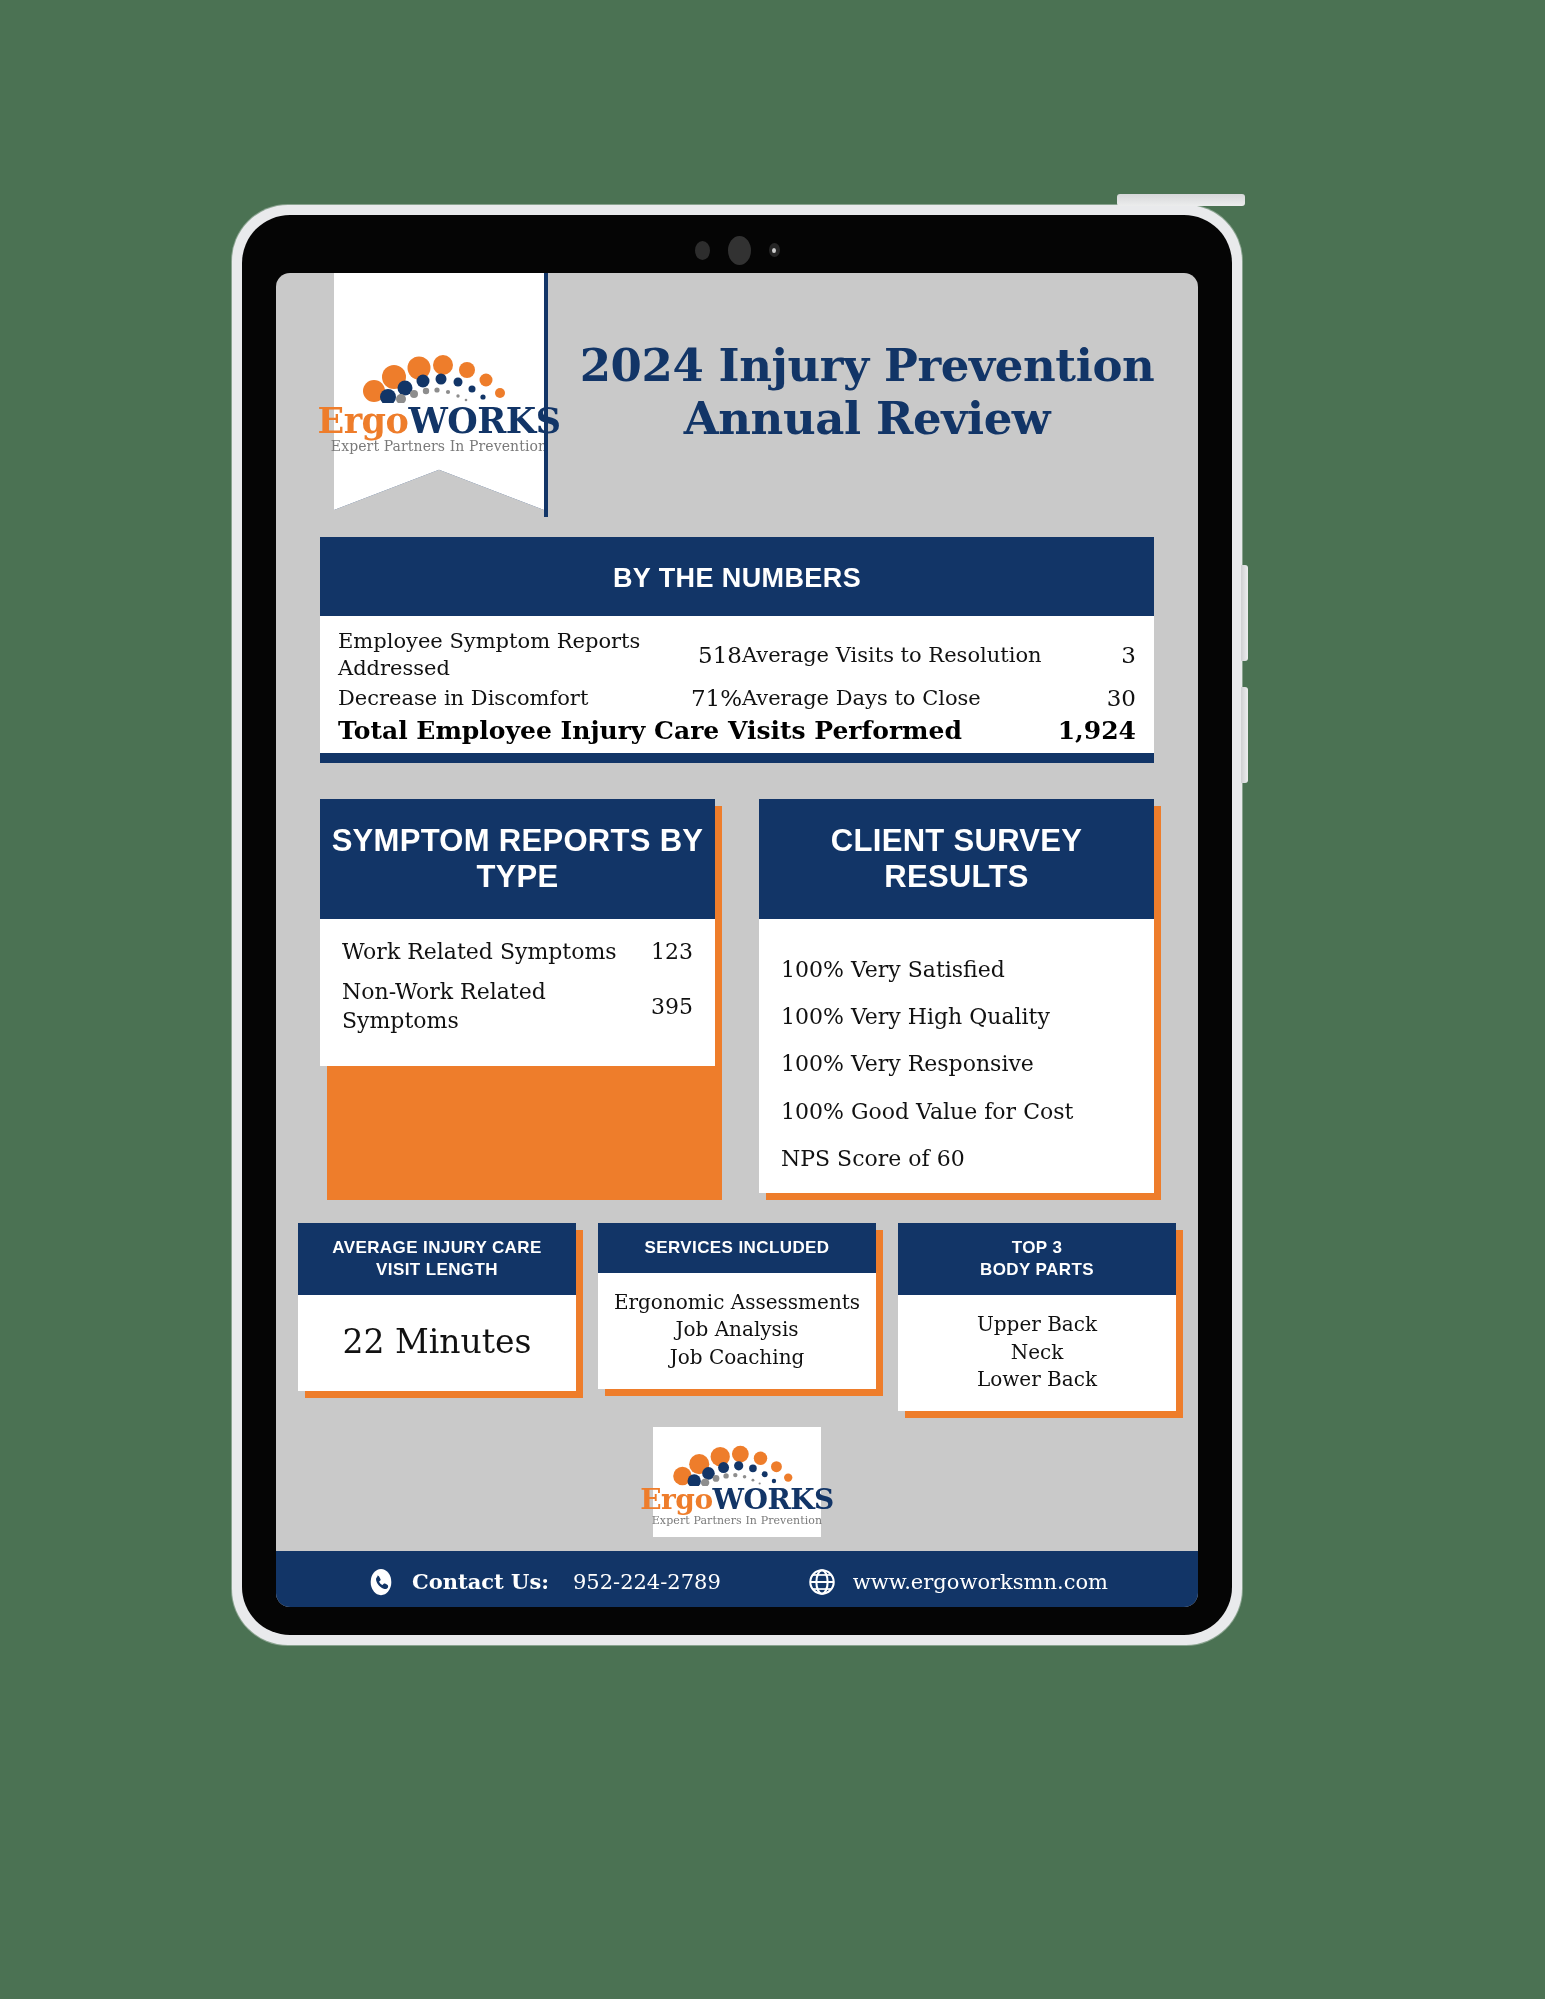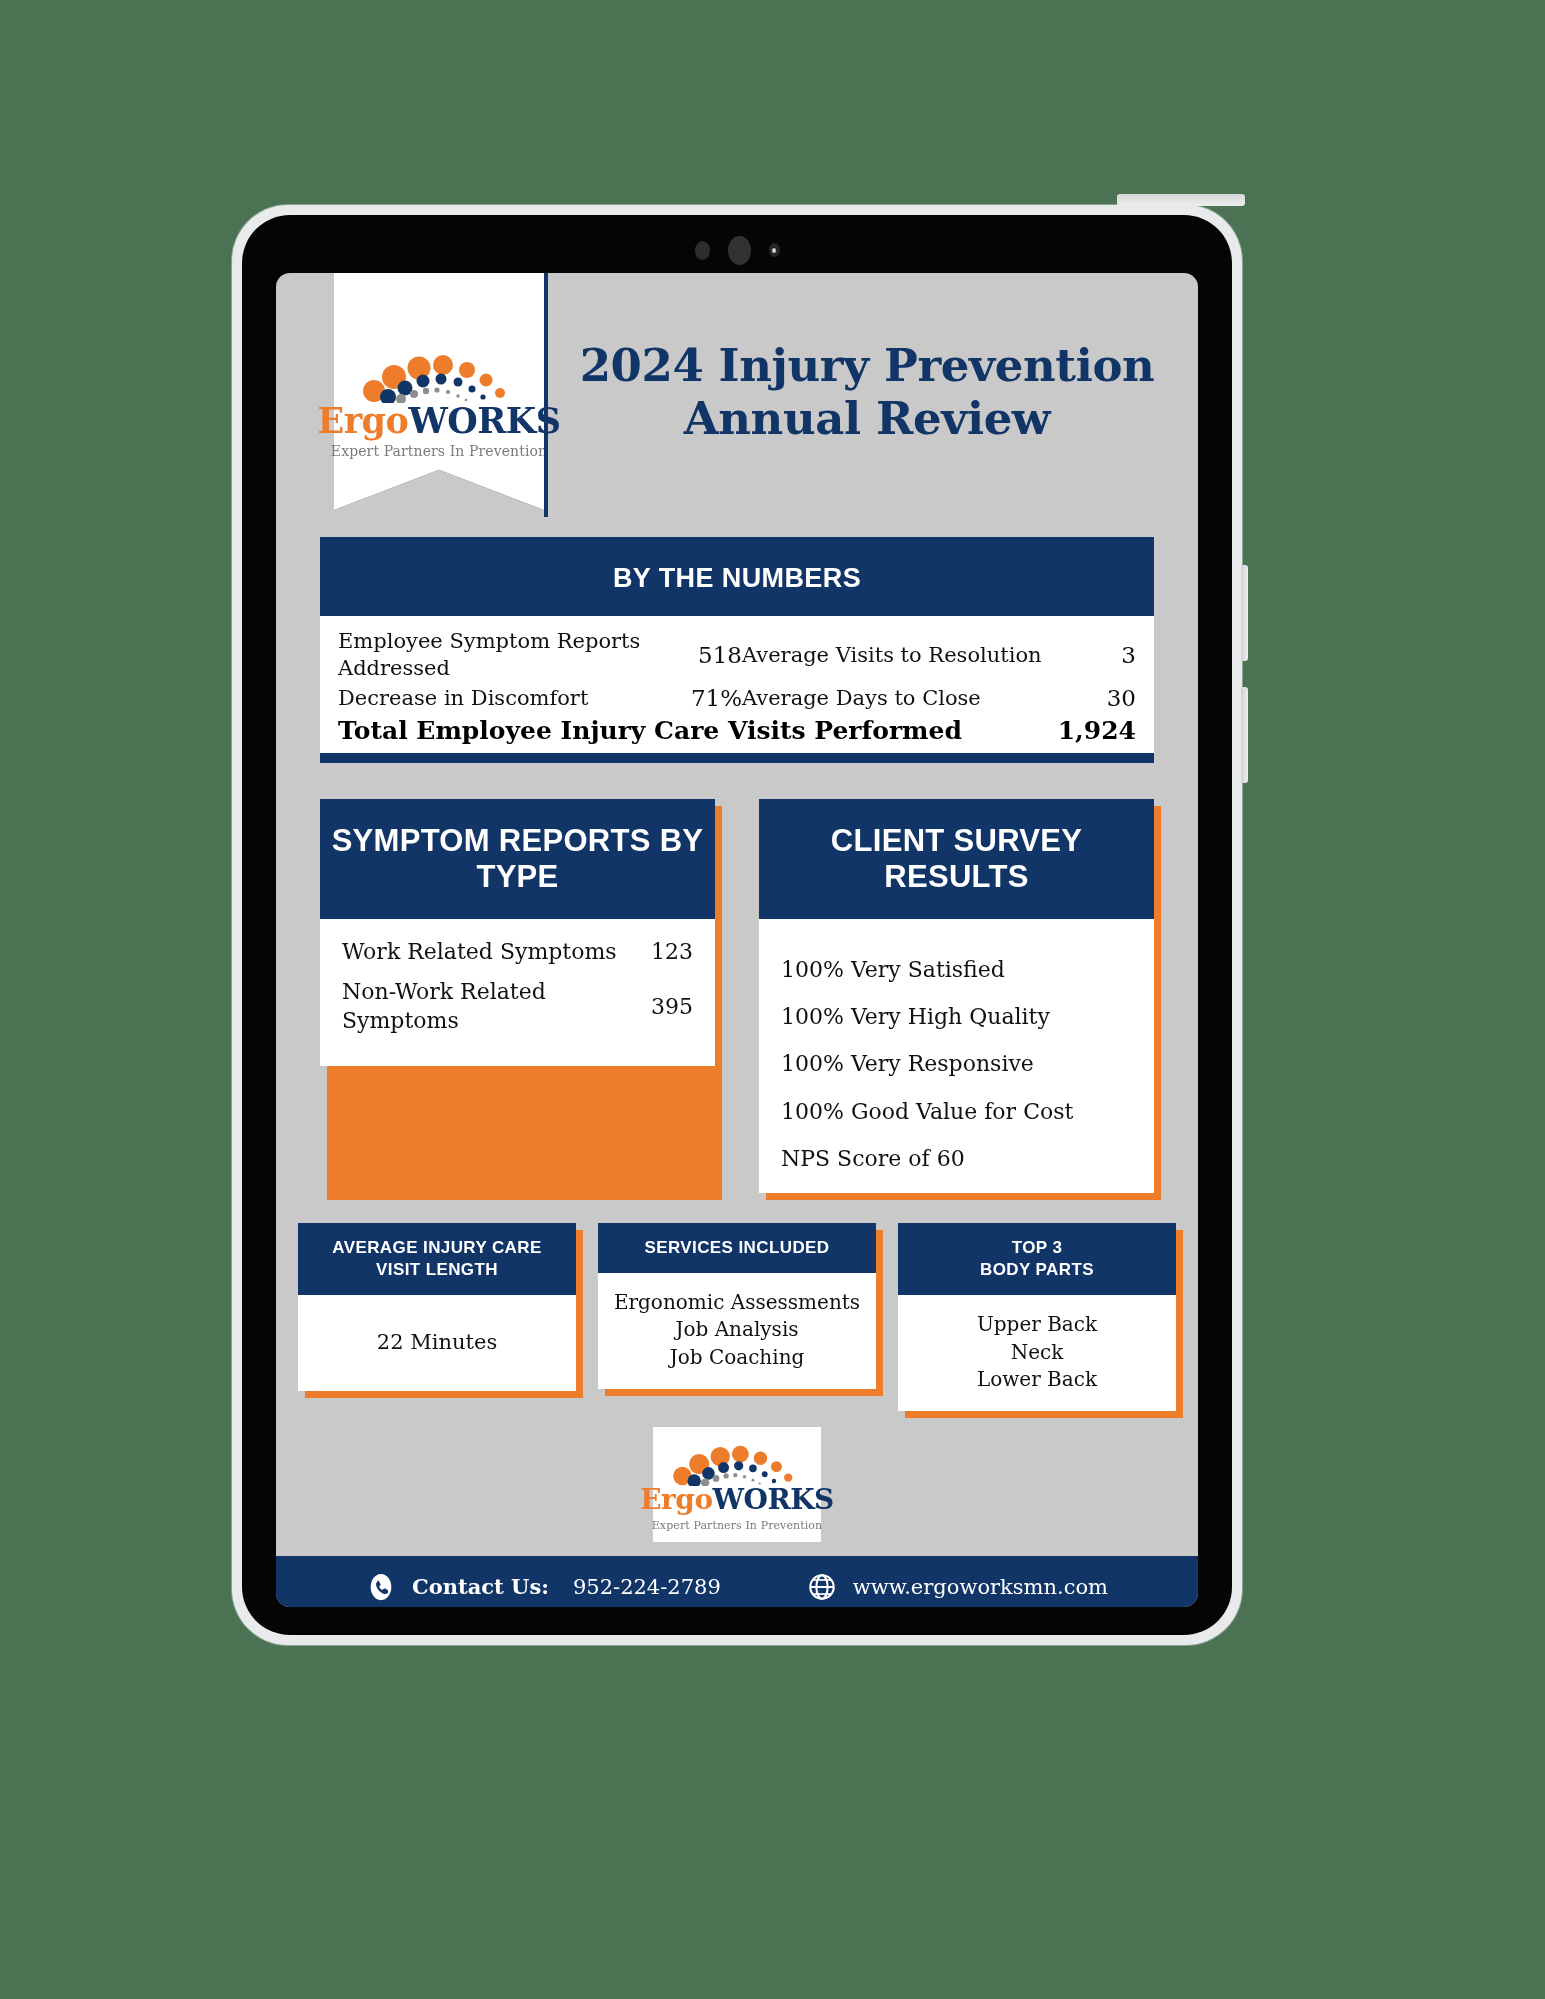--- a/index.html
+++ b/index.html
@@ -168,21 +168,20 @@
     font-weight: bold;
     letter-spacing: -0.5px;
     line-height: 1;
   }
   .ergo-word .ergo { color: #ee7d2b; }
   .ergo-word .works { color: #123567; }
   .ergo-tag {
     font-family: "DejaVu Serif", serif;
     color: #7a7a7a;
     letter-spacing: .1px;
-    margin-top: 5px;
   }
 
   
   #numbers-card {
     margin: 20px 44px 0 44px;
   }
   #numbers-card .head {
     background: #123567;
     color: #fff;
     font-size: 27px;
@@ -292,21 +291,21 @@
     font-size: 20px;
     color: #111;
     text-align: center;
     padding: 16px 10px 18px;
     line-height: 1.36;
     min-height: 96px;
     display: flex;
     flex-direction: column;
     justify-content: center;
   }
-  .bot-card.big .bd { font-size: 21px; }
+  .bot-card.big .bd { font-size: 33px; }
 
   
   #foot-logo {
     margin: 16px auto 0;
     width: 168px;
     background: #ffffff;
     padding: 12px 8px 10px;
     display: flex;
     justify-content: center;
   }

